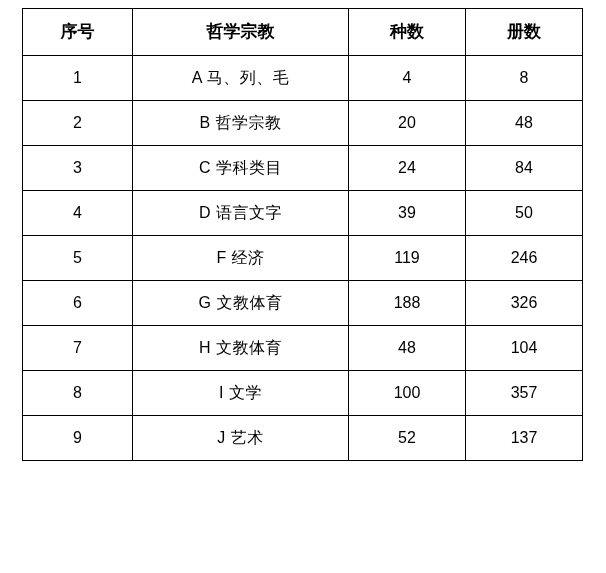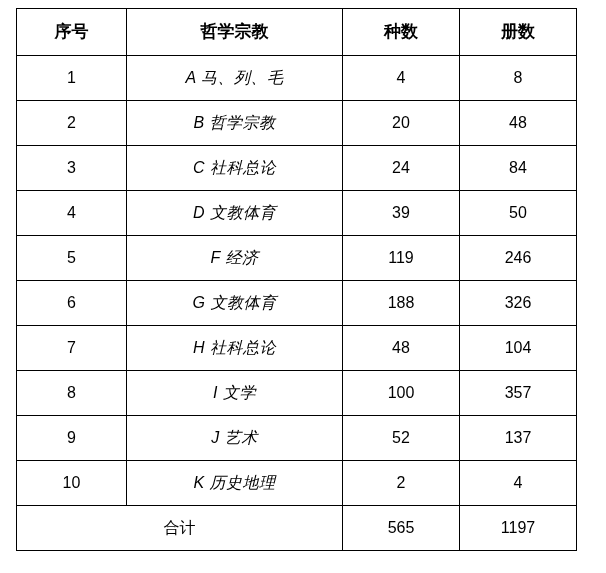--- a/index.html
+++ b/index.html
@@ -15,21 +15,21 @@
     overflow: hidden;
   }
   #sheet {
     width: 606px;
     height: 573px;
     position: relative;
   }
   table.stat-table {
     border-collapse: collapse;
     width: 560px;
-    margin: 8px 0 0 16px;
+    margin: 8px 0 0 22px;
     table-layout: fixed;
   }
   table.stat-table td,
   table.stat-table th {
     border: 1px solid #000000;
     text-align: center;
     vertical-align: middle;
     font-weight: normal;
     font-size: 16px;
     padding: 0;
@@ -45,21 +45,20 @@
   }
   col.c-index { width: 110px; }
   col.c-category { width: 216px; }
   col.c-kinds { width: 117px; }
   col.c-volumes { width: 117px; }
   .total-label-cell {
     text-align: center;
   }
   .cat-cell {
     letter-spacing: 0.5px;
-    font-style: italic;
   }
 </style>
 </head>
 <body>
 
 <div id="sheet">
   <table class="stat-table">
     <colgroup>
       <col class="c-index">
       <col class="c-category">
@@ -82,66 +81,55 @@
         <td>8</td>
       </tr>
       <tr>
         <td>2</td>
         <td class="cat-cell">B  哲学宗教</td>
         <td>20</td>
         <td>48</td>
       </tr>
       <tr>
         <td>3</td>
-        <td class="cat-cell">C  社科总论</td>
+        <td class="cat-cell">C  学科类目</td>
         <td>24</td>
         <td>84</td>
       </tr>
       <tr>
         <td>4</td>
-        <td class="cat-cell">D  文教体育</td>
+        <td class="cat-cell">D  语言文字</td>
         <td>39</td>
         <td>50</td>
       </tr>
       <tr>
         <td>5</td>
         <td class="cat-cell">F  经济</td>
         <td>119</td>
         <td>246</td>
       </tr>
       <tr>
         <td>6</td>
         <td class="cat-cell">G  文教体育</td>
         <td>188</td>
         <td>326</td>
       </tr>
       <tr>
         <td>7</td>
-        <td class="cat-cell">H  社科总论</td>
+        <td class="cat-cell">H  文教体育</td>
         <td>48</td>
         <td>104</td>
       </tr>
       <tr>
         <td>8</td>
         <td class="cat-cell">I  文学</td>
         <td>100</td>
         <td>357</td>
       </tr>
       <tr>
         <td>9</td>
         <td class="cat-cell">J  艺术</td>
         <td>52</td>
         <td>137</td>
       </tr>
-      <tr>
-        <td>10</td>
-        <td class="cat-cell">K  历史地理</td>
-        <td>2</td>
-        <td>4</td>
-      </tr>
-      <tr>
-        <td class="total-label-cell" colspan="2">合计</td>
-        <td>565</td>
-        <td>1197</td>
-      </tr>
     </tbody>
   </table>
 </div>
 
 </body></html>

